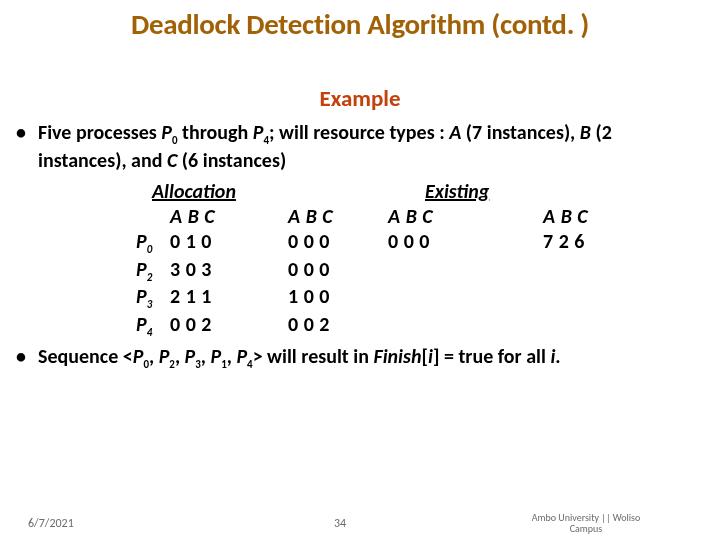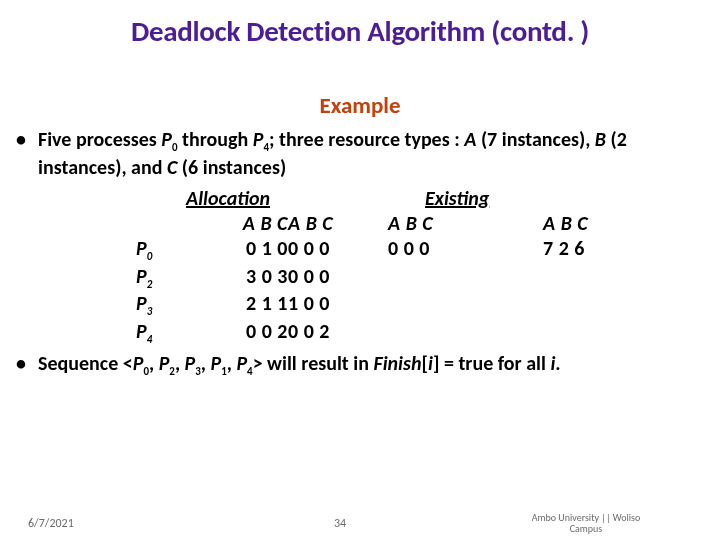--- a/index.html
+++ b/index.html
@@ -12,25 +12,25 @@
     color: #000;
     overflow: hidden;
   }
   .slide {
     position: relative;
     width: 720px;
     height: 540px;
     box-sizing: border-box;
   }
   .title {
-    color: #4c1d95;
+    color: #a16207;
     font-weight: 700;
     font-size: 29px;
     text-align: center;
-    padding-top: 13px;
+    padding-top: 6px;
     letter-spacing: -0.3px;
   }
   .subtitle {
     color: #c2410c;
     font-weight: 700;
     font-size: 23px;
     text-align: center;
     margin-top: 42px;
   }
   .body {
@@ -54,21 +54,21 @@
   }
   .sub { font-size: 11px; vertical-align: sub; }
   .i { font-style: italic; }
   .u { text-decoration: underline; }
   .table-zone {
     margin-top: 6px;
     padding-left: 98px;
     line-height: 1.25;
   }
   .col-proc { width: 34px; text-align: left; }
-  .col-alloc { width: 118px; text-align: right; }
+  .col-alloc { width: 118px; text-align: left; }
   .col-req   { width: 100px; text-align: left; }
   .col-avail { width: 130px; text-align: left; }
   .col-exist { width: 110px; text-align: left; margin-left: 25px; }
   .hdr-titles .col-alloc,
   .hdr-titles .col-req,
   .hdr-titles .col-avail,
   .hdr-titles .col-exist {
     transform: translateX(-18px);
   }
   .abc-row .cell,
@@ -101,21 +101,21 @@
 
 <div class="slide">
 
   <div class="title">Deadlock Detection Algorithm (contd. )</div>
 
   <div class="subtitle">Example</div>
 
   <div class="body">
 
     <div class="bullet">
-      <span>Five processes </span><span class="i">P</span><span class="sub">0</span><span> through </span><span class="i">P</span><span class="sub">4</span><span>; three resource types : </span><span class="i">A</span><span> (7 instances), </span><span class="i">B</span><span> (2 instances), and </span><span class="i">C</span><span> (6 instances)</span>
+      <span>Five processes </span><span class="i">P</span><span class="sub">0</span><span> through </span><span class="i">P</span><span class="sub">4</span><span>; will resource types : </span><span class="i">A</span><span> (7 instances), </span><span class="i">B</span><span> (2 instances), and </span><span class="i">C</span><span> (6 instances)</span>
     </div>
 
     <div class="table-zone">
 
       <div class="hdr-titles">
         <div class="col-proc"></div>
         <div class="col-alloc i u">Allocation</div>
         <div class="col-avail"></div>
         <div class="col-exist i u">Existing</div>
       </div>

